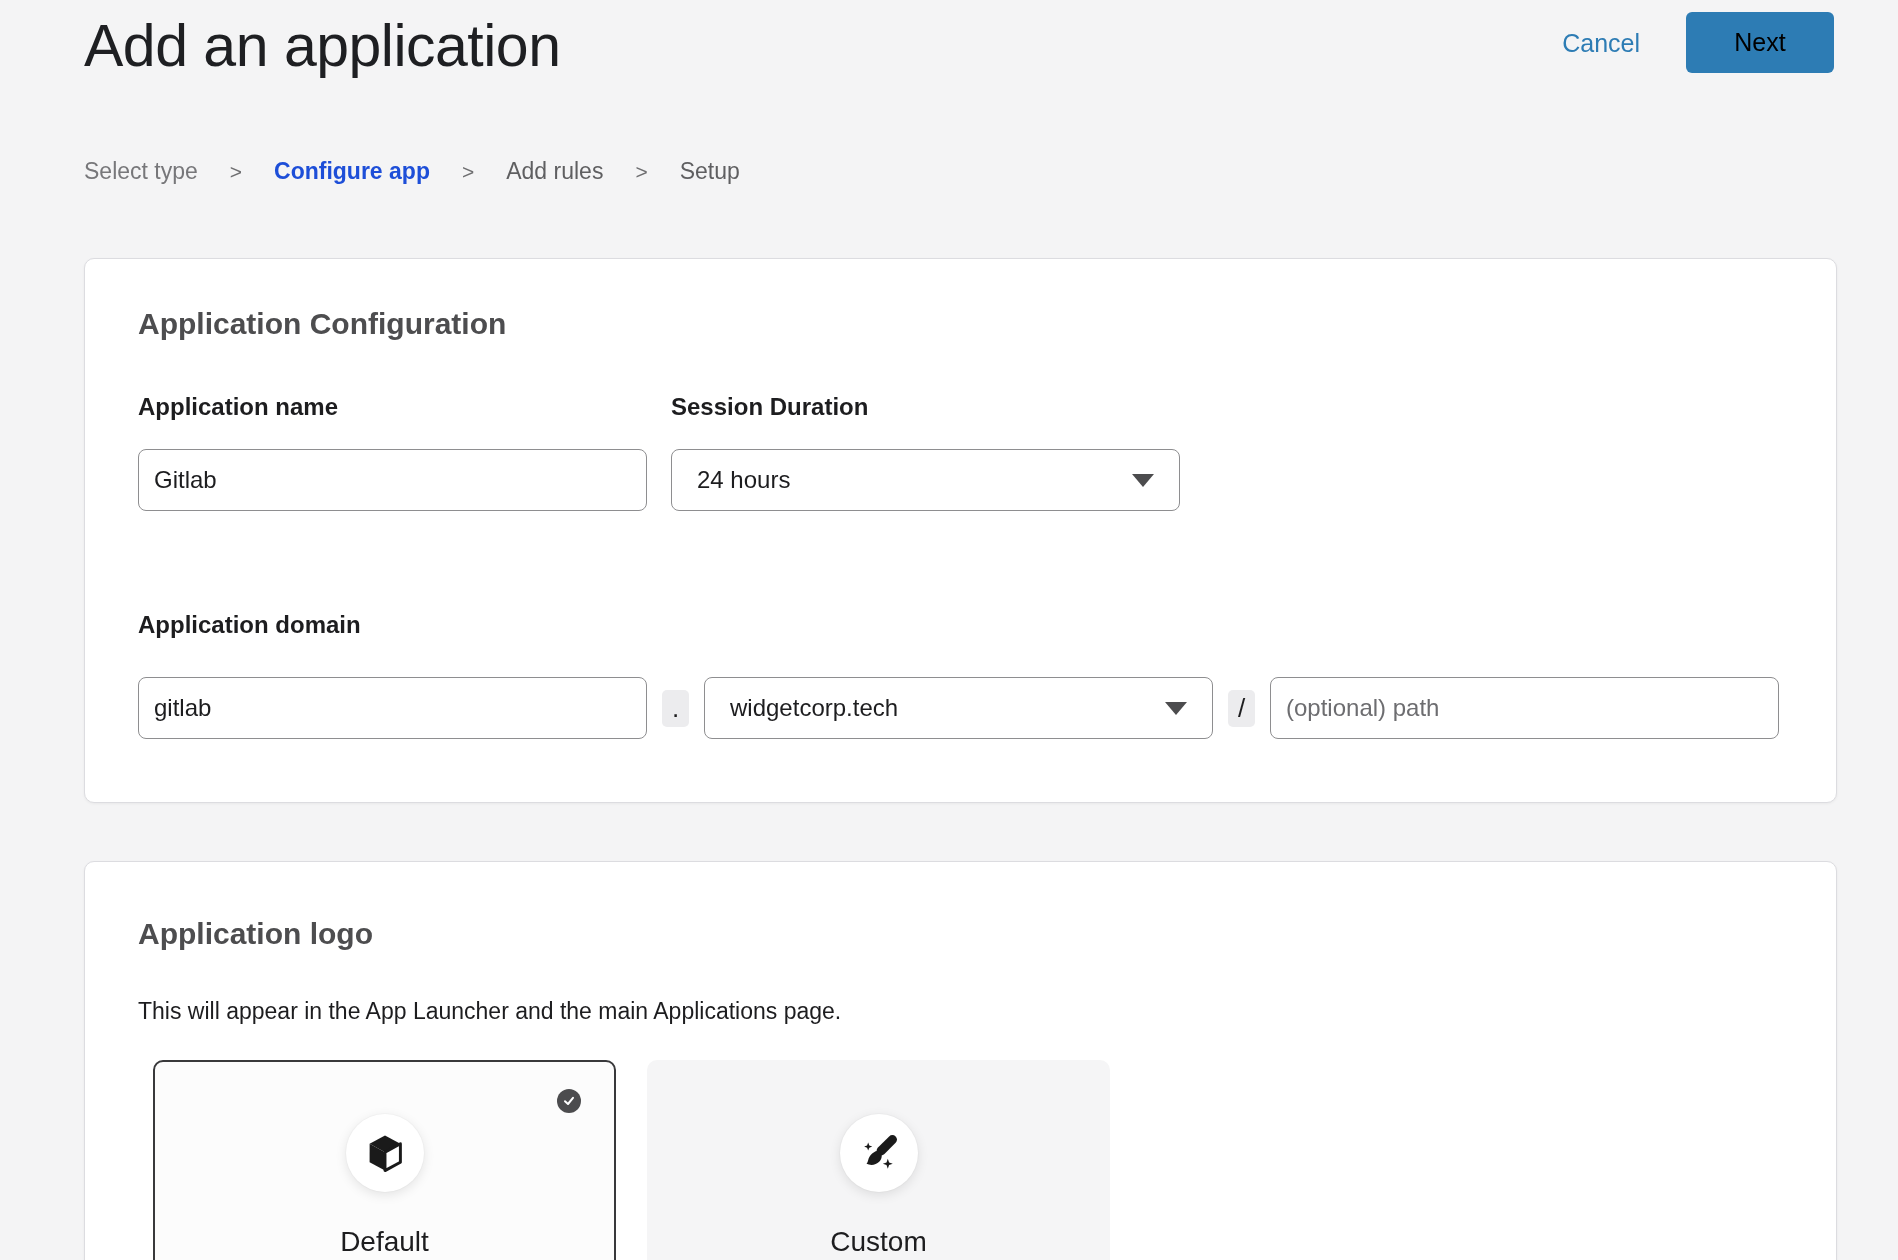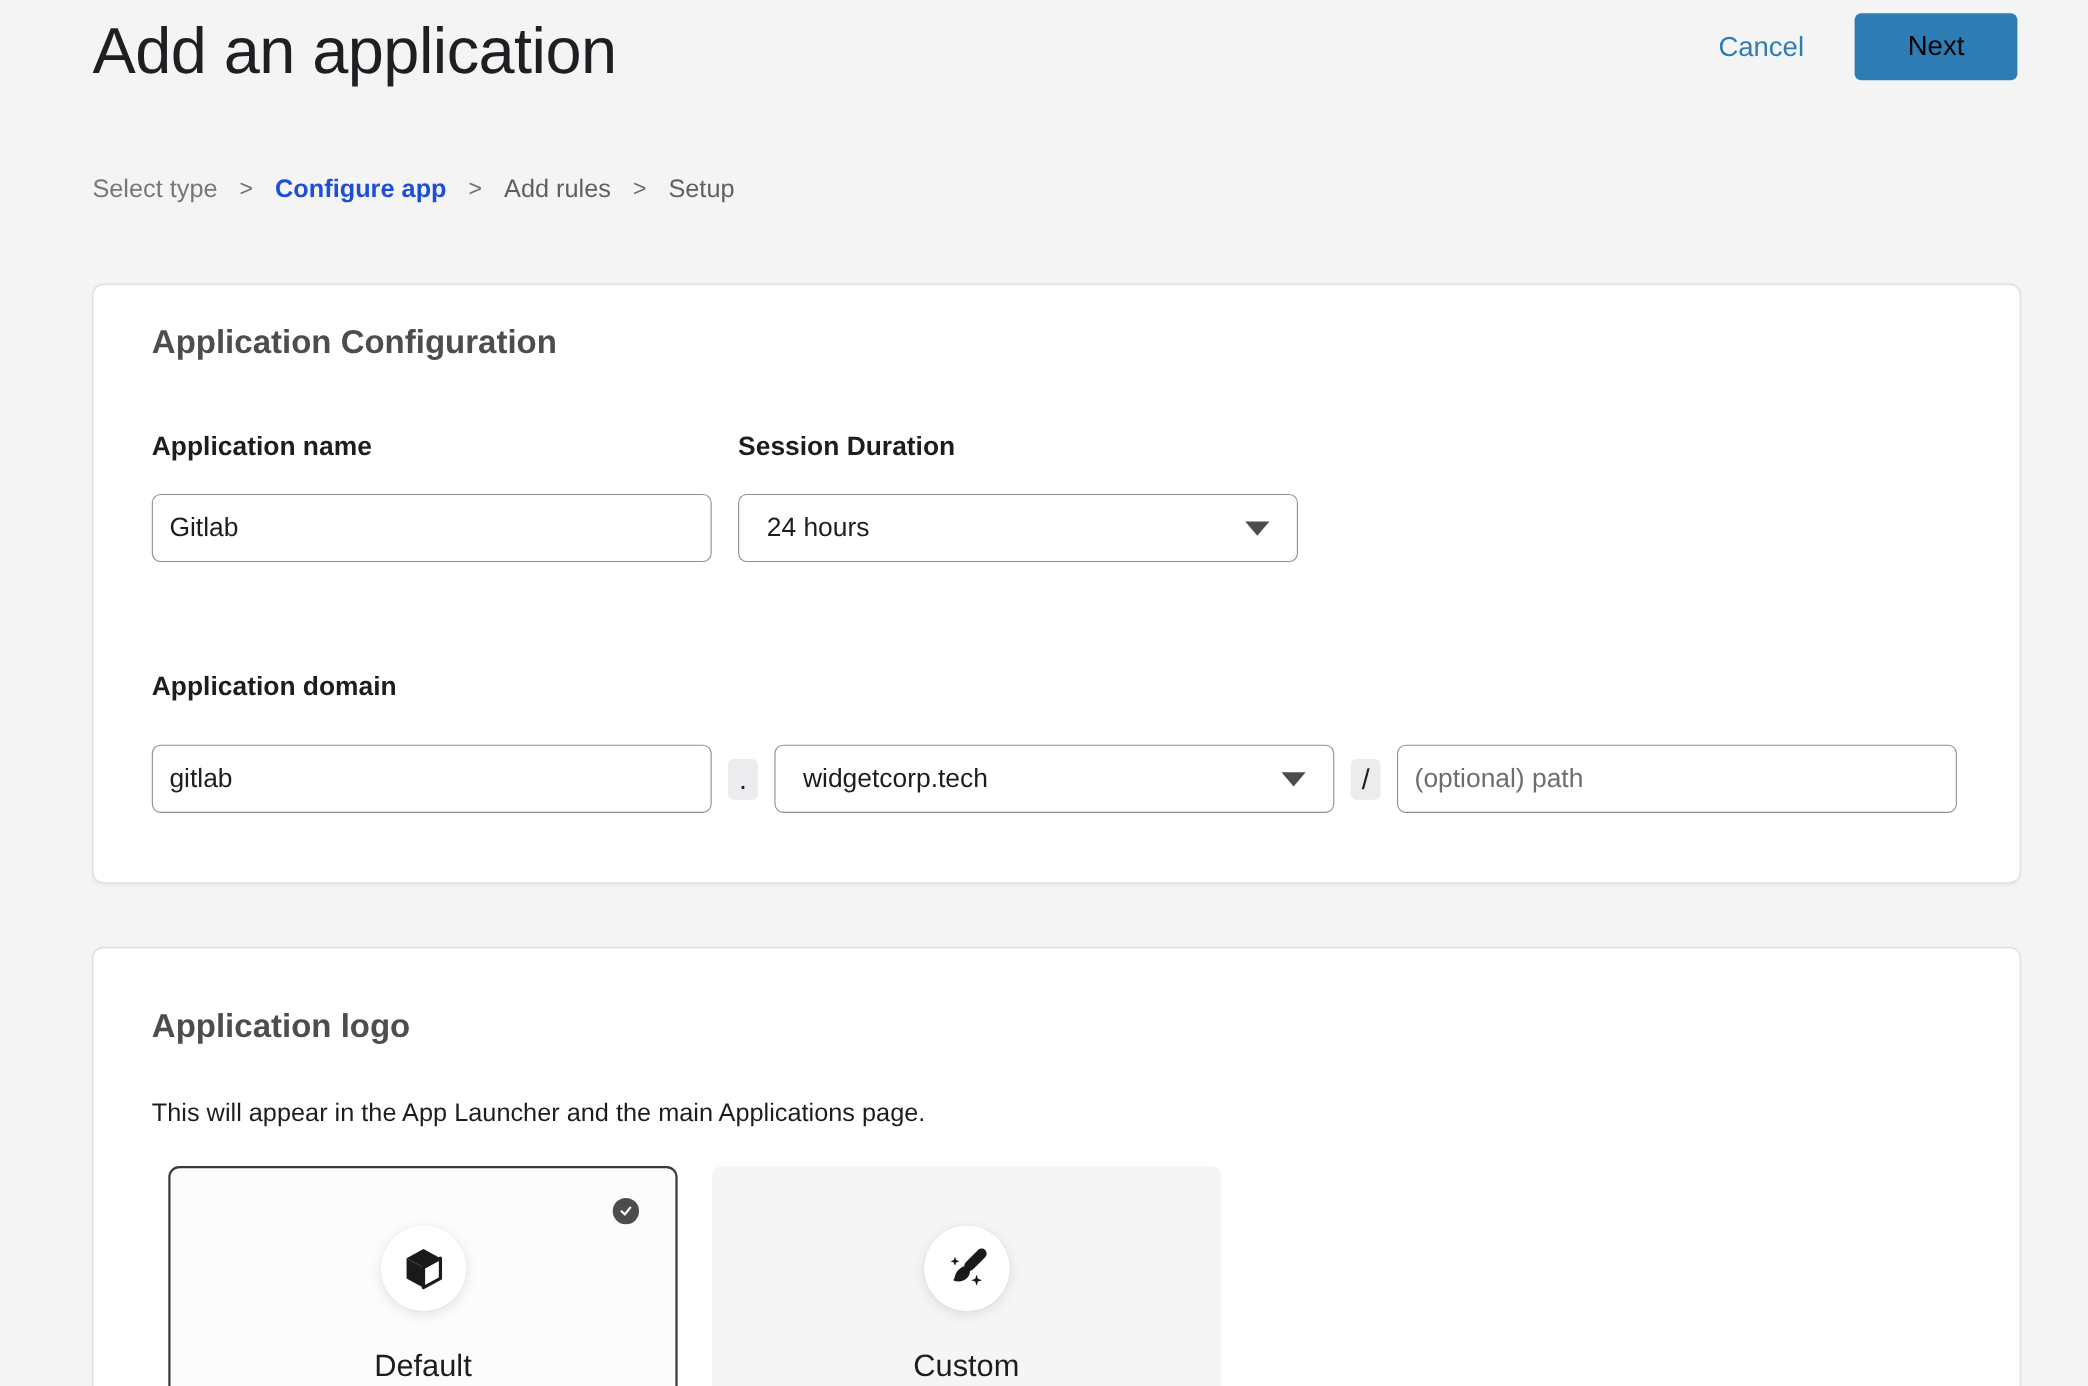--- a/index.html
+++ b/index.html
@@ -18,21 +18,21 @@
   }
   .next-button {
     position:absolute; left:1686px; top:12px; width:148px; height:61px;
     background:#2d7cb4; border:none; border-radius:6px;
     color:#000000; font-size:25px; font-family:inherit; cursor:pointer;
   }
 
   
   .breadcrumb {
     position:absolute; left:84px; top:158px;
-    display:flex; align-items:center; gap:20px;
+    display:flex; align-items:center; gap:32px;
     font-size:23px; color:#6e6e70;
   }
   .crumb { color:#5f5f61; cursor:pointer; }
   .crumb.first { color:#77777a; }
   .crumb.active { color:#1d4ed8; font-weight:700;text-align:center; }
   .crumb-sep { color:#6e6e70; font-size:21px; }
 
   
   .card {
     position:absolute; left:84px; width:1753px;
@@ -65,21 +65,21 @@
     display:flex; align-items:center; justify-content:space-between;
     padding:0 25px; font-size:24px; color:#1d1d1f; cursor:pointer;
   }
   .caret {
     width:0; height:0;
     border-left:11px solid transparent; border-right:11px solid transparent;
     border-top:13px solid #4c4c4e;
   }
 
   
-  .cfg-heading   { top:36px; }
+  .cfg-heading   { top:48px; }
   .label-name    { left:53px;  top:134px; }
   .label-session { left:586px; top:134px; }
   .input-name    { position:absolute; left:53px;  top:190px; }
   .select-session{ position:absolute; left:586px; top:190px; }
   .label-domain  { left:53px; top:352px; }
   .domain-row    { position:absolute; left:53px; top:418px; display:flex; align-items:center; gap:15px; }
 
   .sep-badge {
     width:27px; height:37px; flex:0 0 27px;
     background:#ececee; border-radius:5px;

